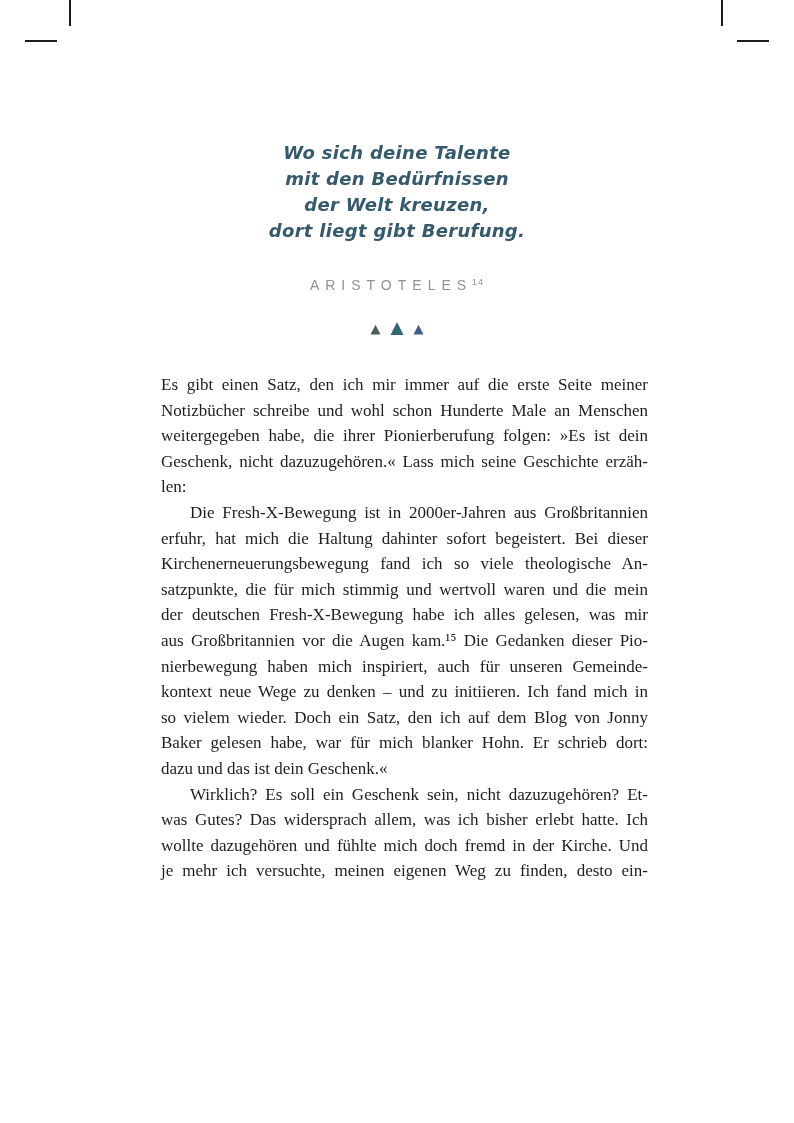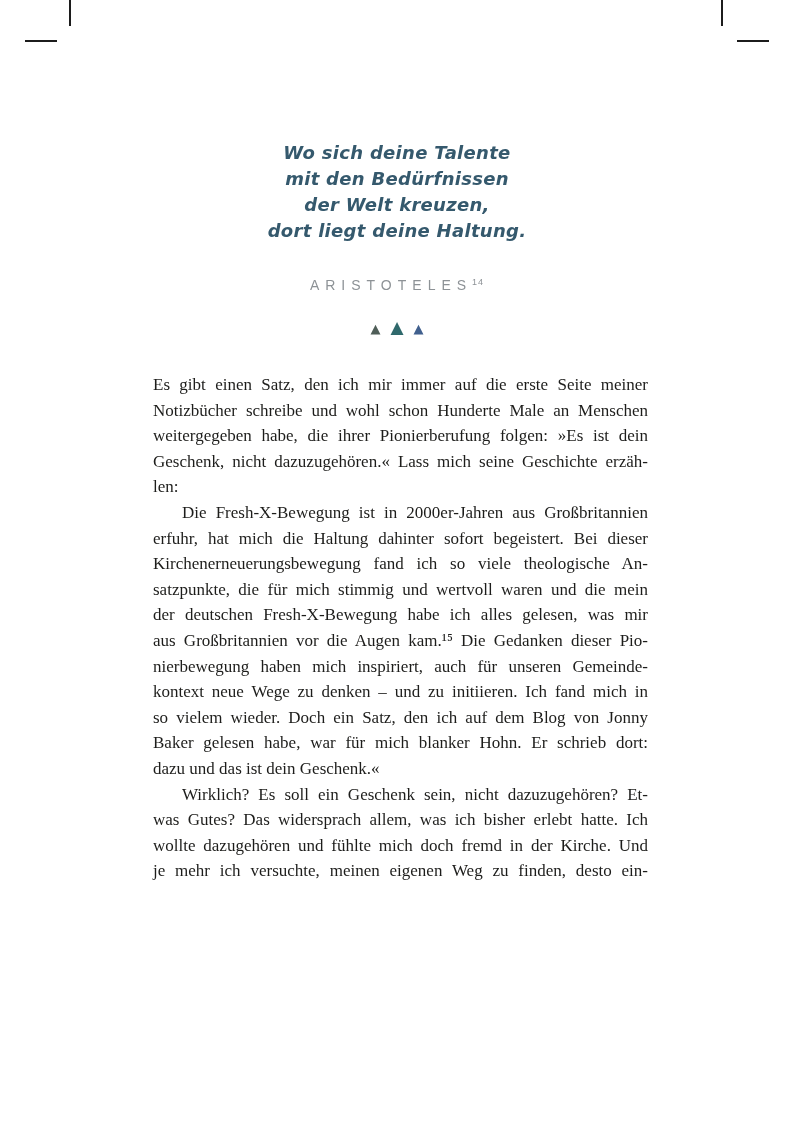--- a/index.html
+++ b/index.html
@@ -85,20 +85,21 @@
     top: 372px;
     width: 495px;
     font-size: 17px;
     line-height: 25.6px;
     color: #1d1d1b;
   }
   .body-line {
     text-align: justify;
     text-align-last: justify;
     white-space: normal;
+    margin-left: 8px;
   }
   .body-line.flush {
     text-align: left;
     text-align-last: left;
   }
   .body-line.indent { padding-left: 29px; }
 
   
   .page-number {
     position: absolute;
@@ -123,21 +124,21 @@
   <div class="crop h tr-h"></div>
   <div class="crop h bl-h"></div>
   <div class="crop v bl-v"></div>
   <div class="crop h br-h"></div>
   <div class="crop v br-v"></div>
 
   <div class="quote" style="color: rgb(53, 89, 109);">
     <span class="q-line">Wo sich deine Talente</span>
     <span class="q-line">mit den Bedürfnissen</span>
     <span class="q-line">der Welt kreuzen,</span>
-    <span class="q-line">dort liegt deine Haltung.</span>
+    <span class="q-line">dort liegt gibt Berufung.</span>
   </div>
 
   <div class="attribution" style="color: rgb(141, 146, 150);"><span>ARISTOTELES</span><sup>14</sup></div>
 
   <div class="divider">
     <span class="tri tri-0" style="color: rgb(79, 94, 88);">▲</span>
     <span class="tri tri-1" style="color: rgb(47, 105, 108);">▲</span>
     <span class="tri tri-2" style="color: rgb(65, 96, 142);">▲</span>
   </div>
 

